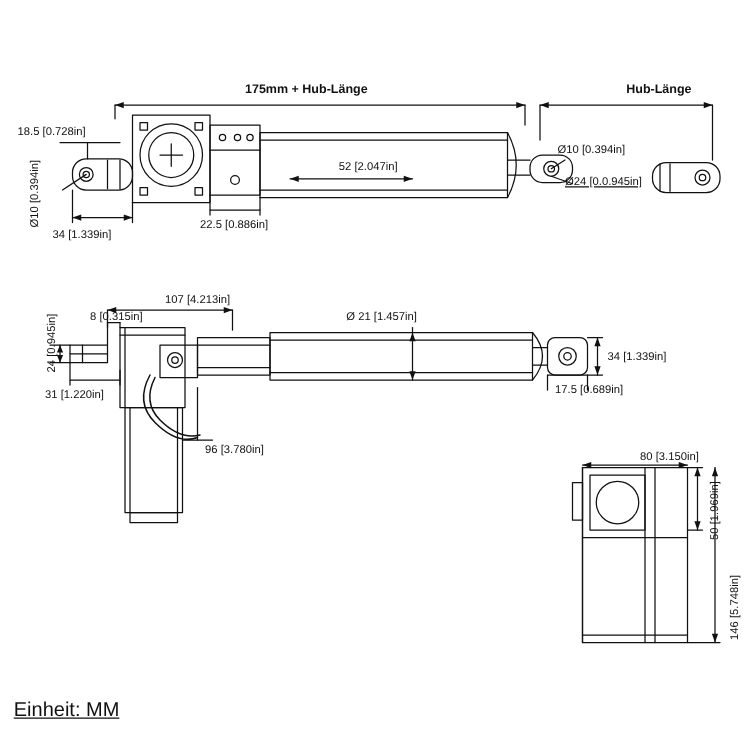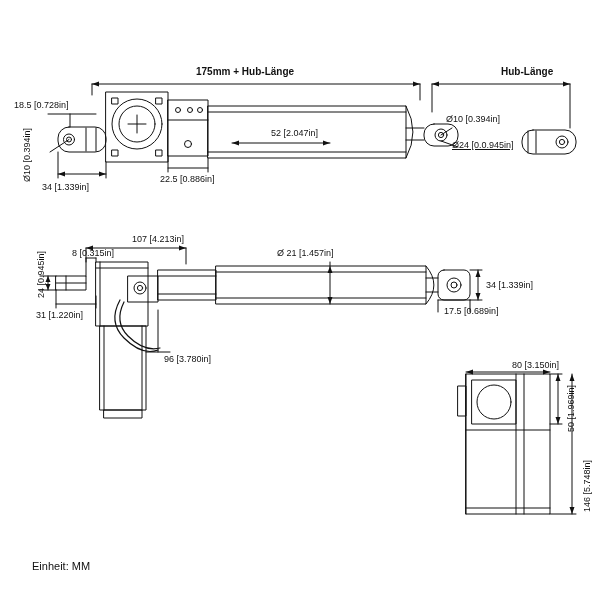--- a/index.html
+++ b/index.html
@@ -7,21 +7,21 @@
     width:600px;height:600px;
     background:#ffffff;
     font-family:"Liberation Sans", sans-serif;
     color:#111;
     overflow:hidden;
   }
   #stage{position:relative;width:600px;height:476px;}
   .lbl{position:absolute;font-size:9px;color:#111;white-space:nowrap;}
   .lbl.b{font-weight:bold;font-size:10px;}
   .lbl.rot{transform-origin:0 0;transform:rotate(-90deg);}
-  .unit{position:absolute;left:32px;top:560px;font-size:11px;color:#111;}
+  .unit{position:absolute;left:11px;top:560px;font-size:16px;color:#111;text-decoration:underline;}
   svg{position:absolute;left:0;top:0;}
 </style>
 </head>
 <body>
 
 <div id="stage">
 
   <svg width="600" height="600" viewBox="0 0 600 600">
     <g fill="none" stroke="#111" stroke-width="1" stroke-linecap="round" stroke-linejoin="round">
 

